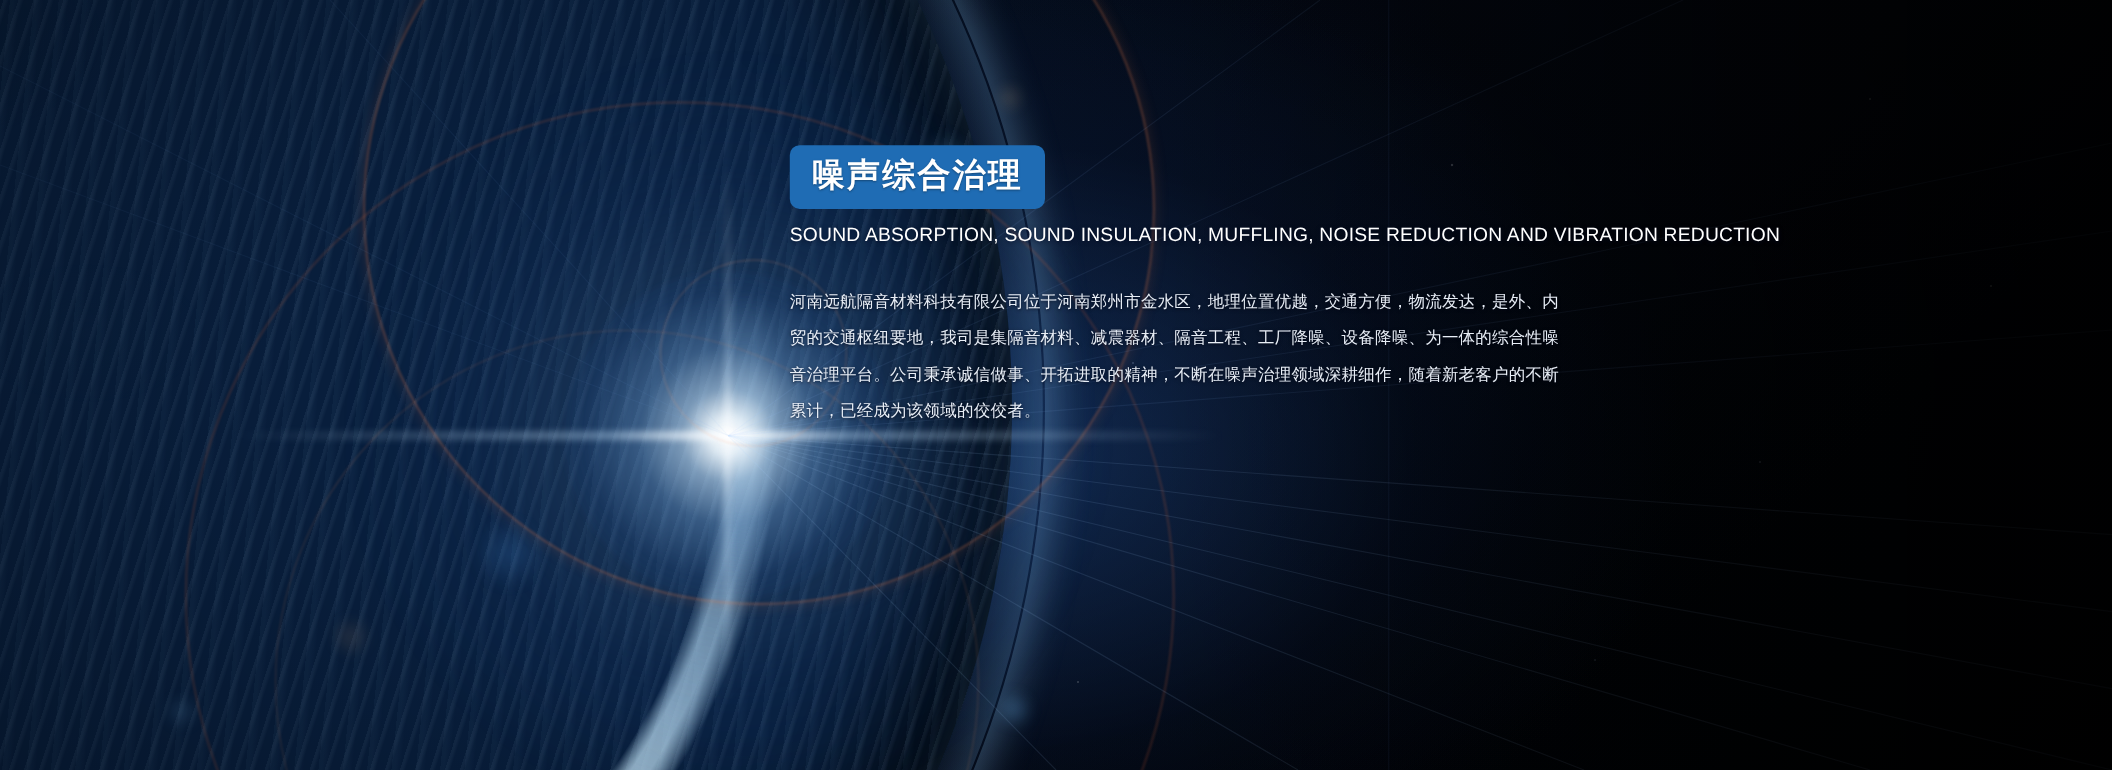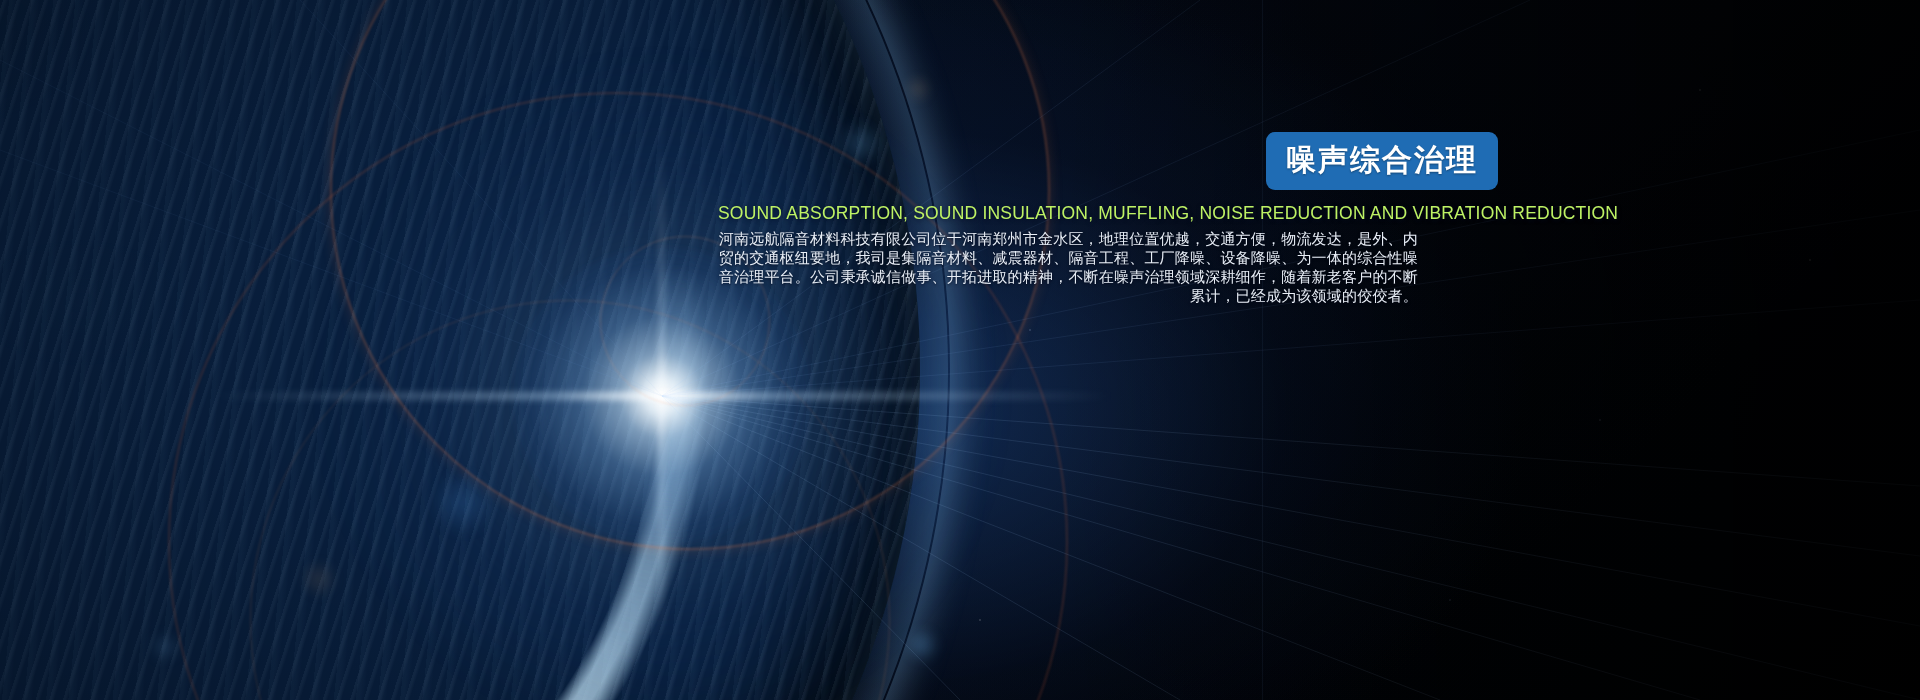--- a/index.html
+++ b/index.html
@@ -8,21 +8,20 @@
   body {
     font-family:"Liberation Sans","DejaVu Sans",sans-serif;
   }
 
   
   #banner{
     position:relative;
     width:1920px; height:700px;
     overflow:hidden;
     background:#000308;
-    text-align:right;
   }
 
   
   .space-base{
     position:absolute; inset:0;
     background:
       radial-gradient(ellipse 900px 620px at 46% 58%, rgba(30,70,130,0.55) 0%, rgba(8,20,45,0.35) 45%, rgba(0,2,8,0) 72%),
       radial-gradient(ellipse 1400px 900px at 30% 40%, rgba(12,34,72,0.55) 0%, rgba(2,6,16,0.2) 60%, rgba(0,0,0,0) 85%),
       linear-gradient(135deg,#04101f 0%, #030a16 28%, #02060e 55%, #000205 80%, #000002 100%);
   }
@@ -271,38 +270,38 @@
     font-weight:700;
     font-size:52px;
     line-height:1.06;
     letter-spacing:1px;
     white-space:nowrap;
     text-shadow:0 2px 10px rgba(0,20,60,.55);
   }
 
   .subhead{
     margin-top:13px;
-    color:#bef264;
+    color:#ffffff;
     font-family:"Liberation Sans","DejaVu Sans",sans-serif;
     font-weight:400;
     font-size:17.5px;
     line-height:1.2;
     letter-spacing:.2px;
     white-space:nowrap;
     text-shadow:0 1px 4px rgba(0,10,35,.7);
   }
 
   .desc{
-    margin-top:6px;
+    margin-top:34px;
     width:700px;
     color:#e8eef6;
     font-family:"DejaVu Sans","Liberation Sans",sans-serif;
     font-weight:400;
     font-size:15px;
-    line-height:19px;
+    line-height:33px;
     letter-spacing:.2px;
     text-shadow:0 1px 3px rgba(0,5,20,.8);
   }
   .desc p{ margin:0; }
 </style>
 </head>
 <body>
 
 <div id="banner">
 

